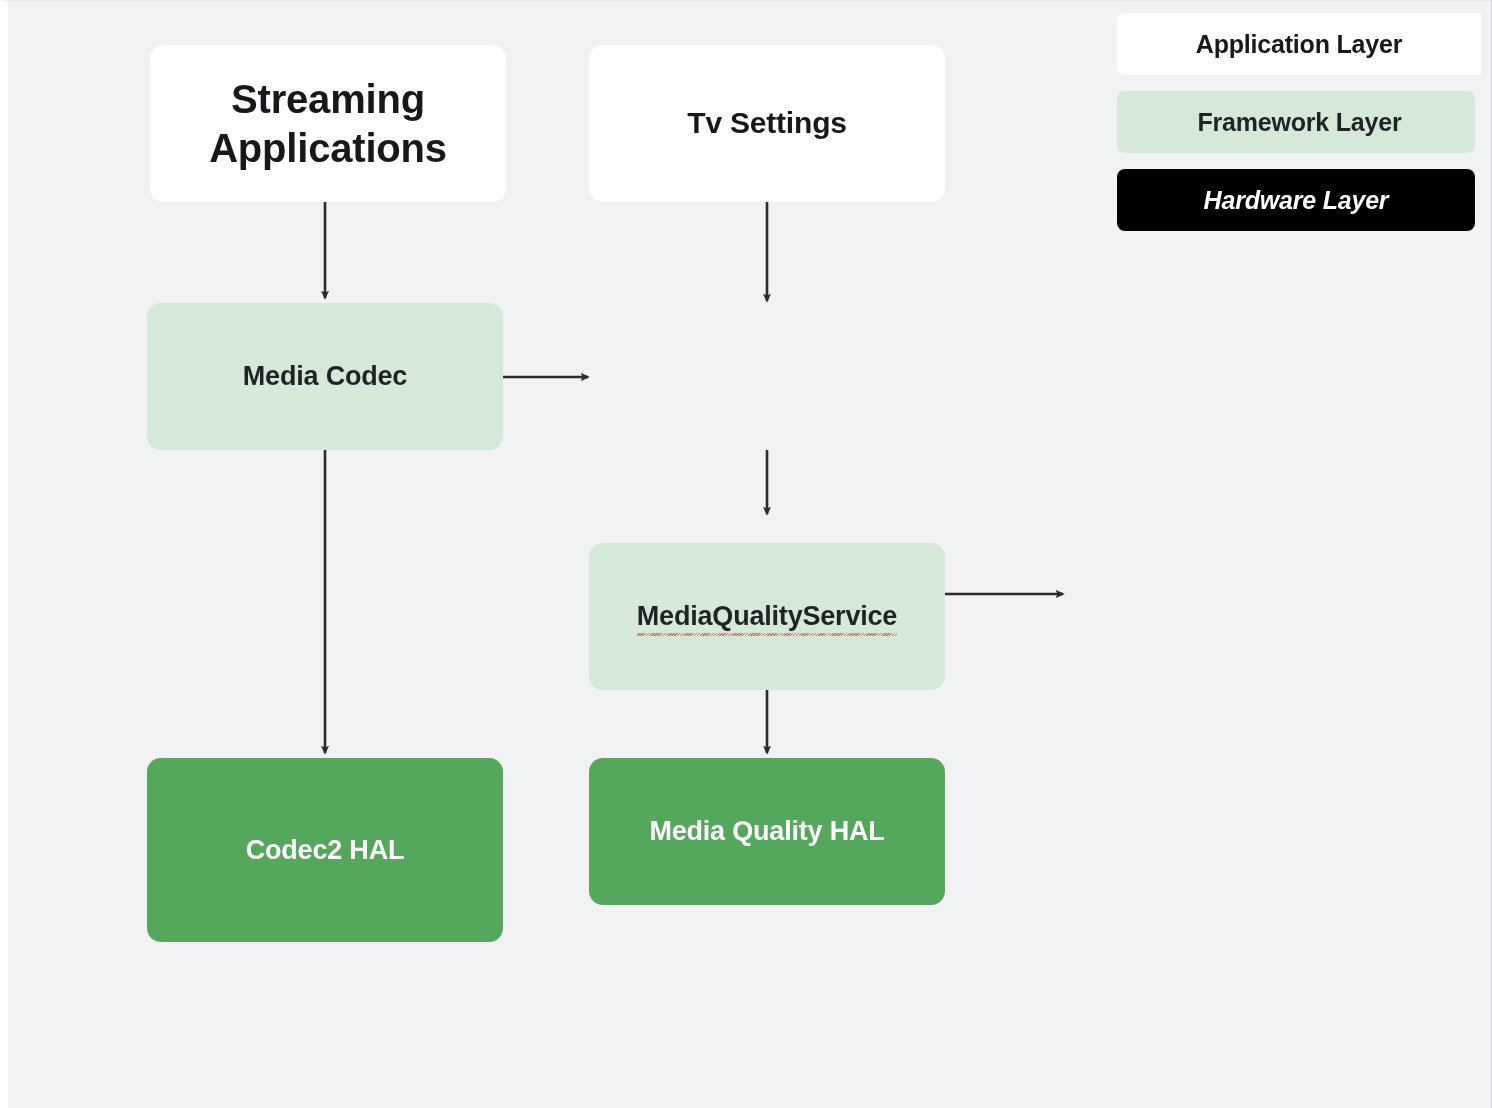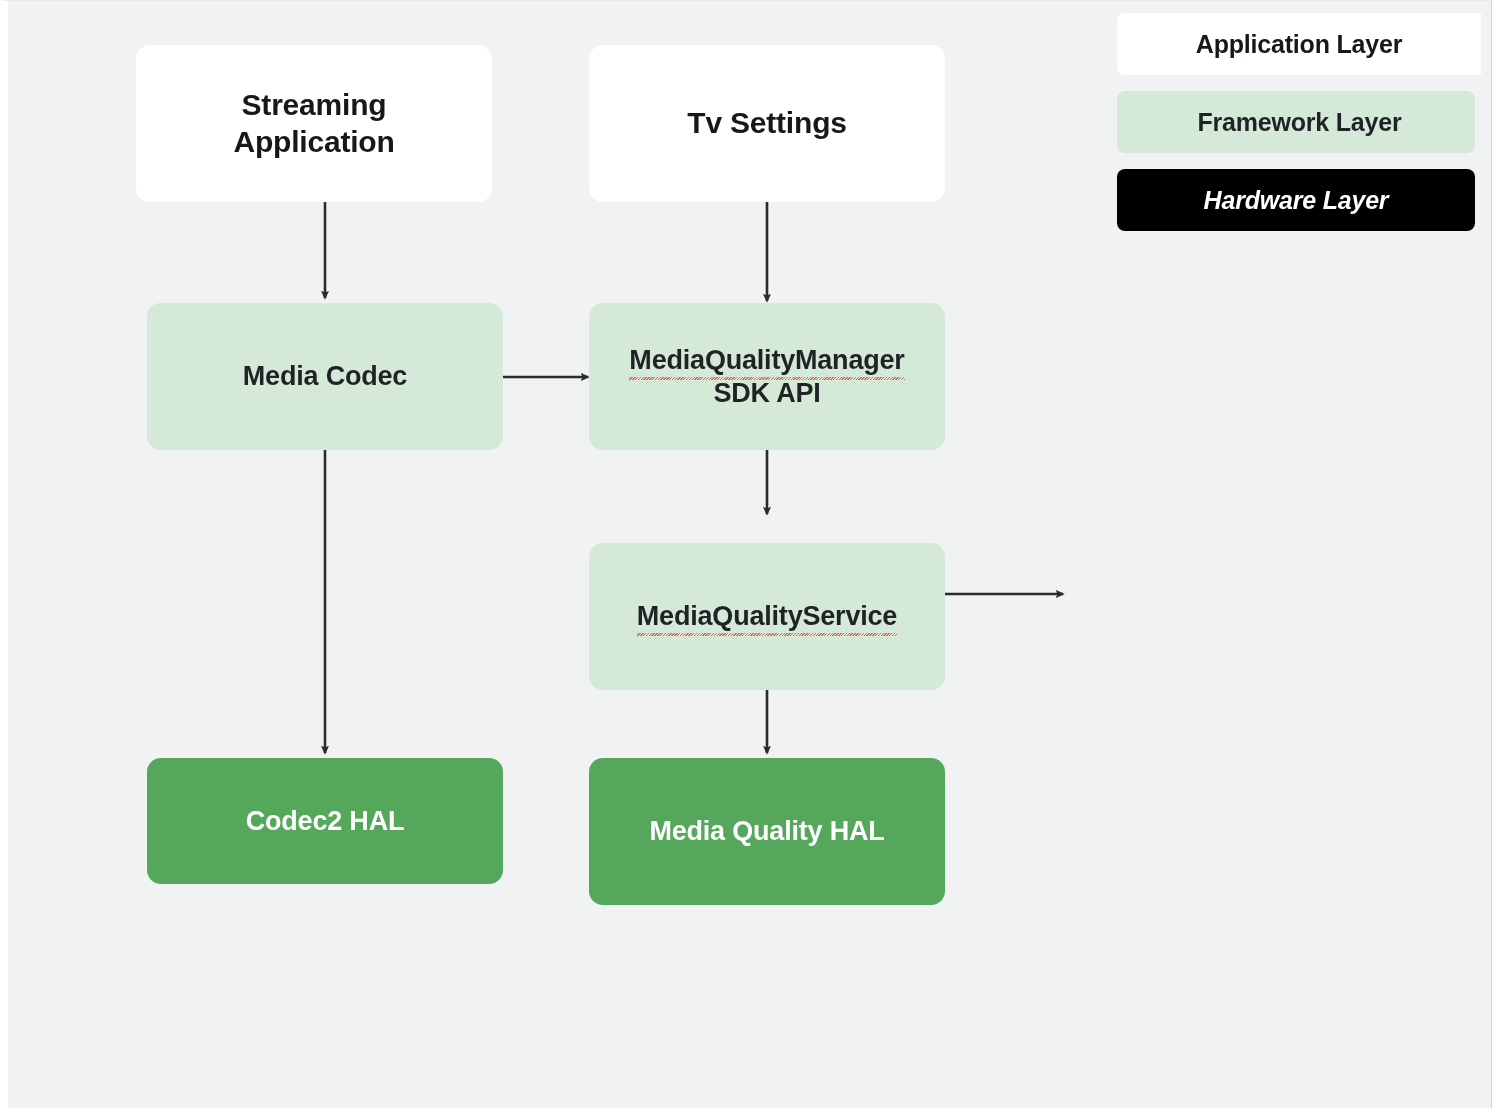--- a/index.html
+++ b/index.html
@@ -137,48 +137,42 @@
 
     <line x1="317" y1="449" x2="317" y2="752" stroke="#2b2b2b" stroke-width="2.6" marker-end="url(#ah)"></line>
 
     <line x1="759" y1="449" x2="759" y2="513" stroke="#2b2b2b" stroke-width="2.6" marker-end="url(#ah)"></line>
 
     <line x1="936" y1="593" x2="1055" y2="593" stroke="#2b2b2b" stroke-width="2.6" marker-end="url(#ah)"></line>
 
     <line x1="759" y1="665" x2="759" y2="752" stroke="#2b2b2b" stroke-width="2.6" marker-end="url(#ah)"></line>
   </svg>
 
-  <div class="node layer-application" style="left:128px; top:44px; width:356px; height:157px; font-size:30px;">
+  <div class="node layer-application" style="left:142px; top:44px; width:356px; height:157px; font-size:40px;">
     <div>
       <span class="node-label">Streaming</span>
-      <span class="node-label">Application</span>
+      <span class="node-label">Applications</span>
     </div>
   </div>
 
   <div class="node layer-framework" style="left:139px; top:302px; width:356px; height:147px; font-size:27px;">
     <span class="node-label">Media Codec</span>
   </div>
 
   <div class="node layer-application" style="left:581px; top:44px; width:356px; height:157px; font-size:30px;">
     <span class="node-label">Tv Settings</span>
   </div>
 
-  <div class="node layer-framework" style="left:581px; top:302px; width:356px; height:147px; font-size:27px;">
-    <div>
-      <span class="node-label spell">MediaQualityManager</span>
-      <span class="node-label">SDK API</span>
-    </div>
-  </div>
 
   <div class="node layer-framework" style="left:581px; top:518px; width:356px; height:147px; font-size:27px;margin-top:24px;">
     <span class="node-label spell">MediaQualityService</span>
   </div>
 
 
-  <div class="node layer-hardware" style="left:139px; top:757px; width:356px; height:126px; font-size:27px;">
+  <div class="node layer-hardware" style="left:139px; top:757px; width:356px; height:184px; font-size:27px;">
     <span class="node-label">Codec2 HAL</span>
   </div>
 
   <div class="node layer-hardware" style="left:581px; top:757px; width:356px; height:147px; font-size:27px;">
     <span class="node-label">Media Quality HAL</span>
   </div>
 
   <div id="legend">
     <div class="legend-item legend-application">
       <span>Application Layer</span>

